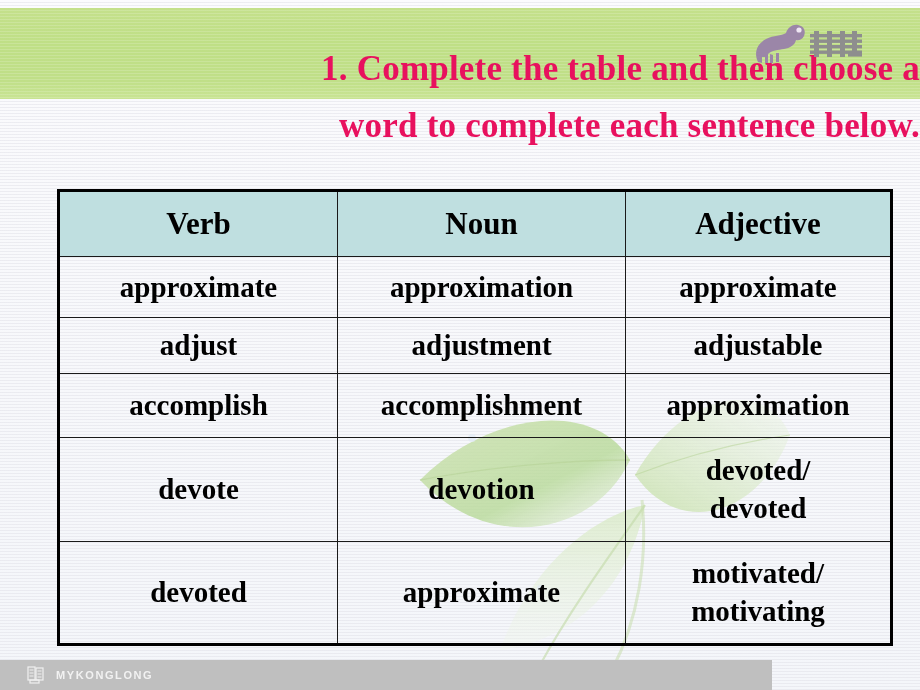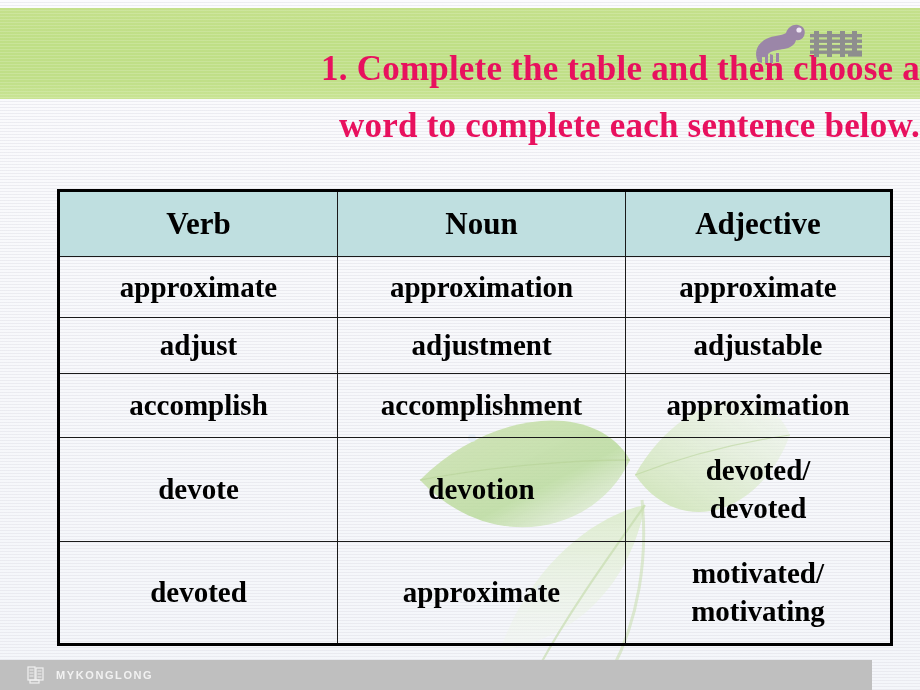--- a/index.html
+++ b/index.html
@@ -137,21 +137,21 @@
   .r-tall2 { height: 103px; }
 
   .blue { color: #0000ff; }
   .stack { line-height: 1.28; }
 
   
   .footerbar {
     position: absolute;
     left: 0;
     bottom: 0;
-    width: 872px;
+    width: 772px;
     height: 30px;
     background: #bfbfbf;
     display: flex;
     align-items: center;
   }
   .footer-logo {
     margin-left: 26px;
     width: 20px;
     height: 20px;
     flex: 0 0 auto;

